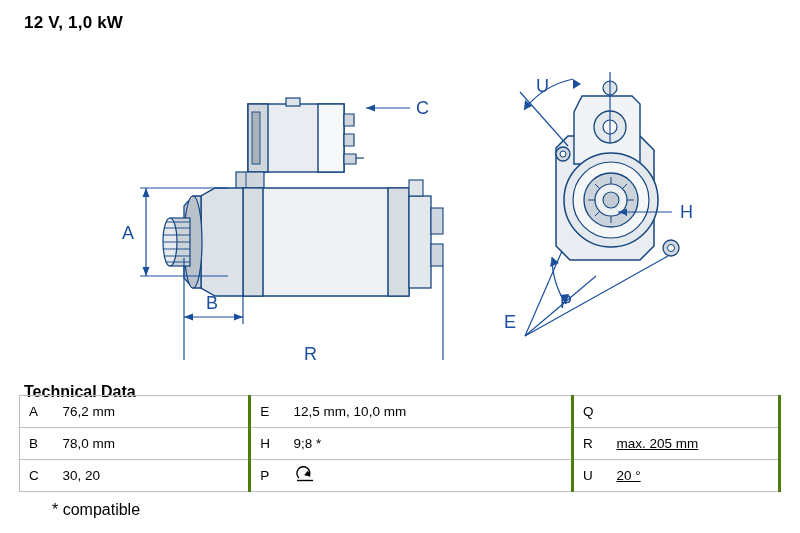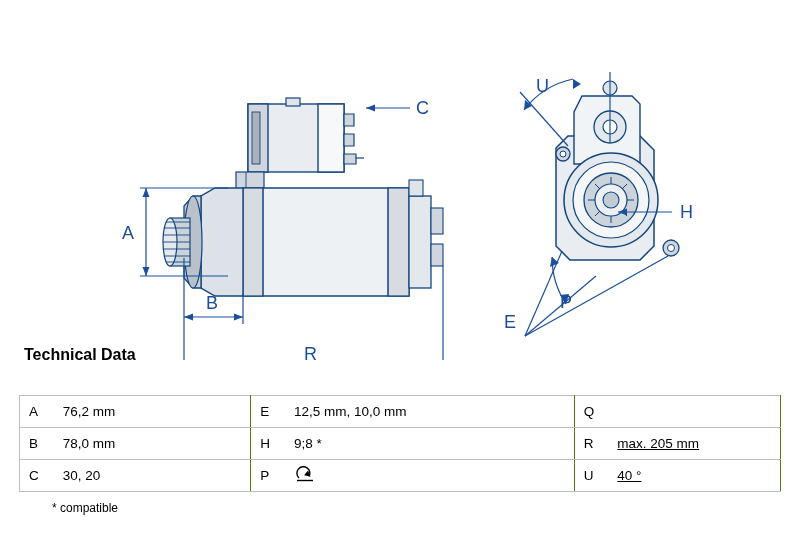--- a/index.html
+++ b/index.html
@@ -31,21 +31,21 @@
   .drawing {
     position: absolute;
     left: 0;
     top: 36px;
     width: 800px;
     height: 324px;
   }
   .tech-title {
     position: absolute;
     left: 24px;
-    top: 346px;
+    top: 383px;
     font-size: 16px;
     font-weight: bold;
   }
   table.tech {
     position: absolute;
     left: 19px;
     top: 395px;
     width: 762px;
     border-collapse: collapse;
     font-size: 13.5px;
@@ -56,41 +56,42 @@
     height: 31px;
     padding: 0 0 0 9px;
     vertical-align: middle;
     white-space: nowrap;
   }
   td.key {
     width: 26px;
     border-left: 1px solid #b9bfc4;
   }
   td.val {
-    border-right: 1px solid #4d7c0f;
+    border-right: 3px solid #4d7c0f;
   }
   td.val-a { width: 200px; }
   td.val-b { width: 295px; }
   td.val-c { width: 170px; text-decoration: underline; }
   .note {
     position: absolute;
     left: 52px;
     top: 501px;
-    font-size: 12px;
+    font-size: 16px;
   }
   .rot-icon {
     display: inline-block;
     vertical-align: middle;
   }
 </style>
 </head>
 <body>
 
 <div class="page">
 
+  <div class="title">12 V, 1,0 kW</div>
 
   <svg class="drawing" viewBox="0 0 800 324" xmlns="http://www.w3.org/2000/svg">
 
     <g>
 
       <g>
         <rect x="248" y="68" width="96" height="68" fill="#e9edf1" stroke="#14457f" stroke-width="1.4"></rect>
         <rect x="248" y="68" width="20" height="68" fill="#cfd6dd" stroke="#14457f" stroke-width="1.4"></rect>
         <rect x="252" y="76" width="8" height="52" fill="#aab3bc" stroke="#14457f" stroke-width="0.9"></rect>
         <rect x="318" y="68" width="26" height="68" fill="#f6f8f9" stroke="#14457f" stroke-width="1.4"></rect>
@@ -262,19 +263,19 @@
         <td class="val val-b">
           <span class="rot-icon">
             <svg width="22" height="18" viewBox="0 0 22 18" xmlns="http://www.w3.org/2000/svg">
               <path d="M5 13 A 6.5 6.5 0 1 1 15 11.5" fill="none" stroke="#000" stroke-width="1.4"></path>
               <path d="M14 5.5 l2.5 6 l-6.4 -1.2 z" fill="#000"></path>
               <line x1="3" y1="15.5" x2="19" y2="15.5" stroke="#000" stroke-width="1.4"></line>
             </svg>
           </span>
         </td>
         <td class="key">U</td>
-        <td class="val val-c">40 °</td>
+        <td class="val val-c">20 °</td>
       </tr>
     </tbody>
   </table>
 
   <div class="note">* compatible</div>
 </div>
 
 </body></html>

